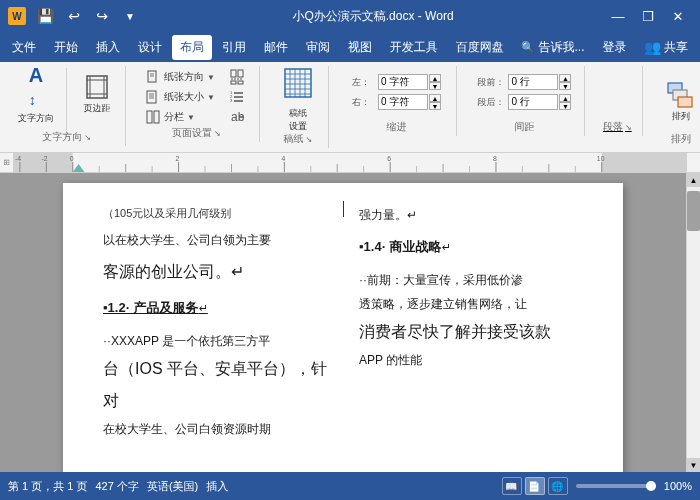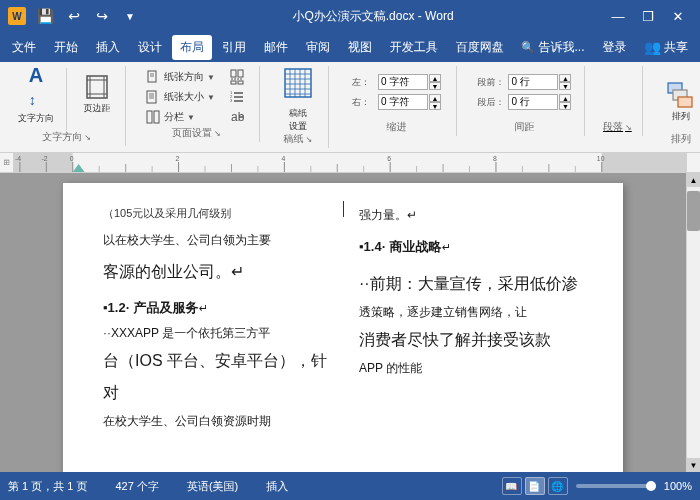--- a/index.html
+++ b/index.html
@@ -206,21 +206,21 @@
 
     
     .status-bar {
       background: #2b579a;
       height: 28px;
       display: flex;
       align-items: center;
       padding: 12px 8px;
       color: white;
       font-size: 11px;
-      gap: 28px;
+      gap: 8px;
     }
     .status-right {
       margin-left: auto;
       display: flex;
       align-items: center;
       gap: 8px;
     }
     .zoom-slider {
       width: 80px;
       height: 4px;
@@ -680,34 +680,34 @@
       <div class="doc-page">
 
         <div style="position:absolute;top:18px;left:50%;width:1px;height:16px;background:#333;"></div>
 
         <div class="two-col">
 
           <div class="col-text">
             <p style="font-size:11px;color:#333;margin-bottom:4px;">（105元以及采用几何级别</p>
             <p style="font-size:12px;line-height:2;margin-bottom:4px;">以在校大学生、公司白领为主要</p>
             <p style="font-size:16px;line-height:2;margin-bottom:8px;">客源的创业公司。↵</p>
-            <p style="">
+            <p style="margin-bottom:8px;text-decoration:underline;">
               <span style="font-size:13px;font-weight:bold;">▪1.2· 产品及服务</span><span style="font-size:11px;">↵</span>
             </p>
             <p style="font-size:12px;line-height:2;">··XXXAPP 是一个依托第三方平</p>
             <p style="font-size:16px;line-height:2;">台（IOS 平台、安卓平台），针对</p>
             <p style="font-size:12px;line-height:2;">在校大学生、公司白领资源时期</p>
           </div>
 
           <div class="col-text">
             <p style="font-size:12px;line-height:2;margin-bottom:4px;">强力量。↵</p>
             <p style="margin-bottom:8px;margin-top:8px;">
               <span style="font-size:13px;font-weight:bold;">▪1.4· 商业战略</span><span style="font-size:11px;">↵</span>
             </p>
-            <p style="font-size:16px;line-height:2;">··前期：大量宣传，采用低价渗</p>
+            <p style="font-size:12px;line-height:2;">··前期：大量宣传，采用低价渗</p>
             <p style="font-size:12px;line-height:2;">透策略，逐步建立销售网络，让</p>
             <p style="font-size:16px;line-height:2;">消费者尽快了解并接受该款</p>
             <p style="font-size:12px;line-height:2;">APP 的性能</p>
           </div>
         </div>
       </div>
     </div>
 
     <div style="width:14px;background:#f0f0f0;border-left:1px solid #d0d0d0;display:flex;flex-direction:column;">
       <div style="width:100%;height:14px;background:#d0d0d0;display:flex;align-items:center;justify-content:center;font-size:8px;cursor:pointer;">▲</div>

